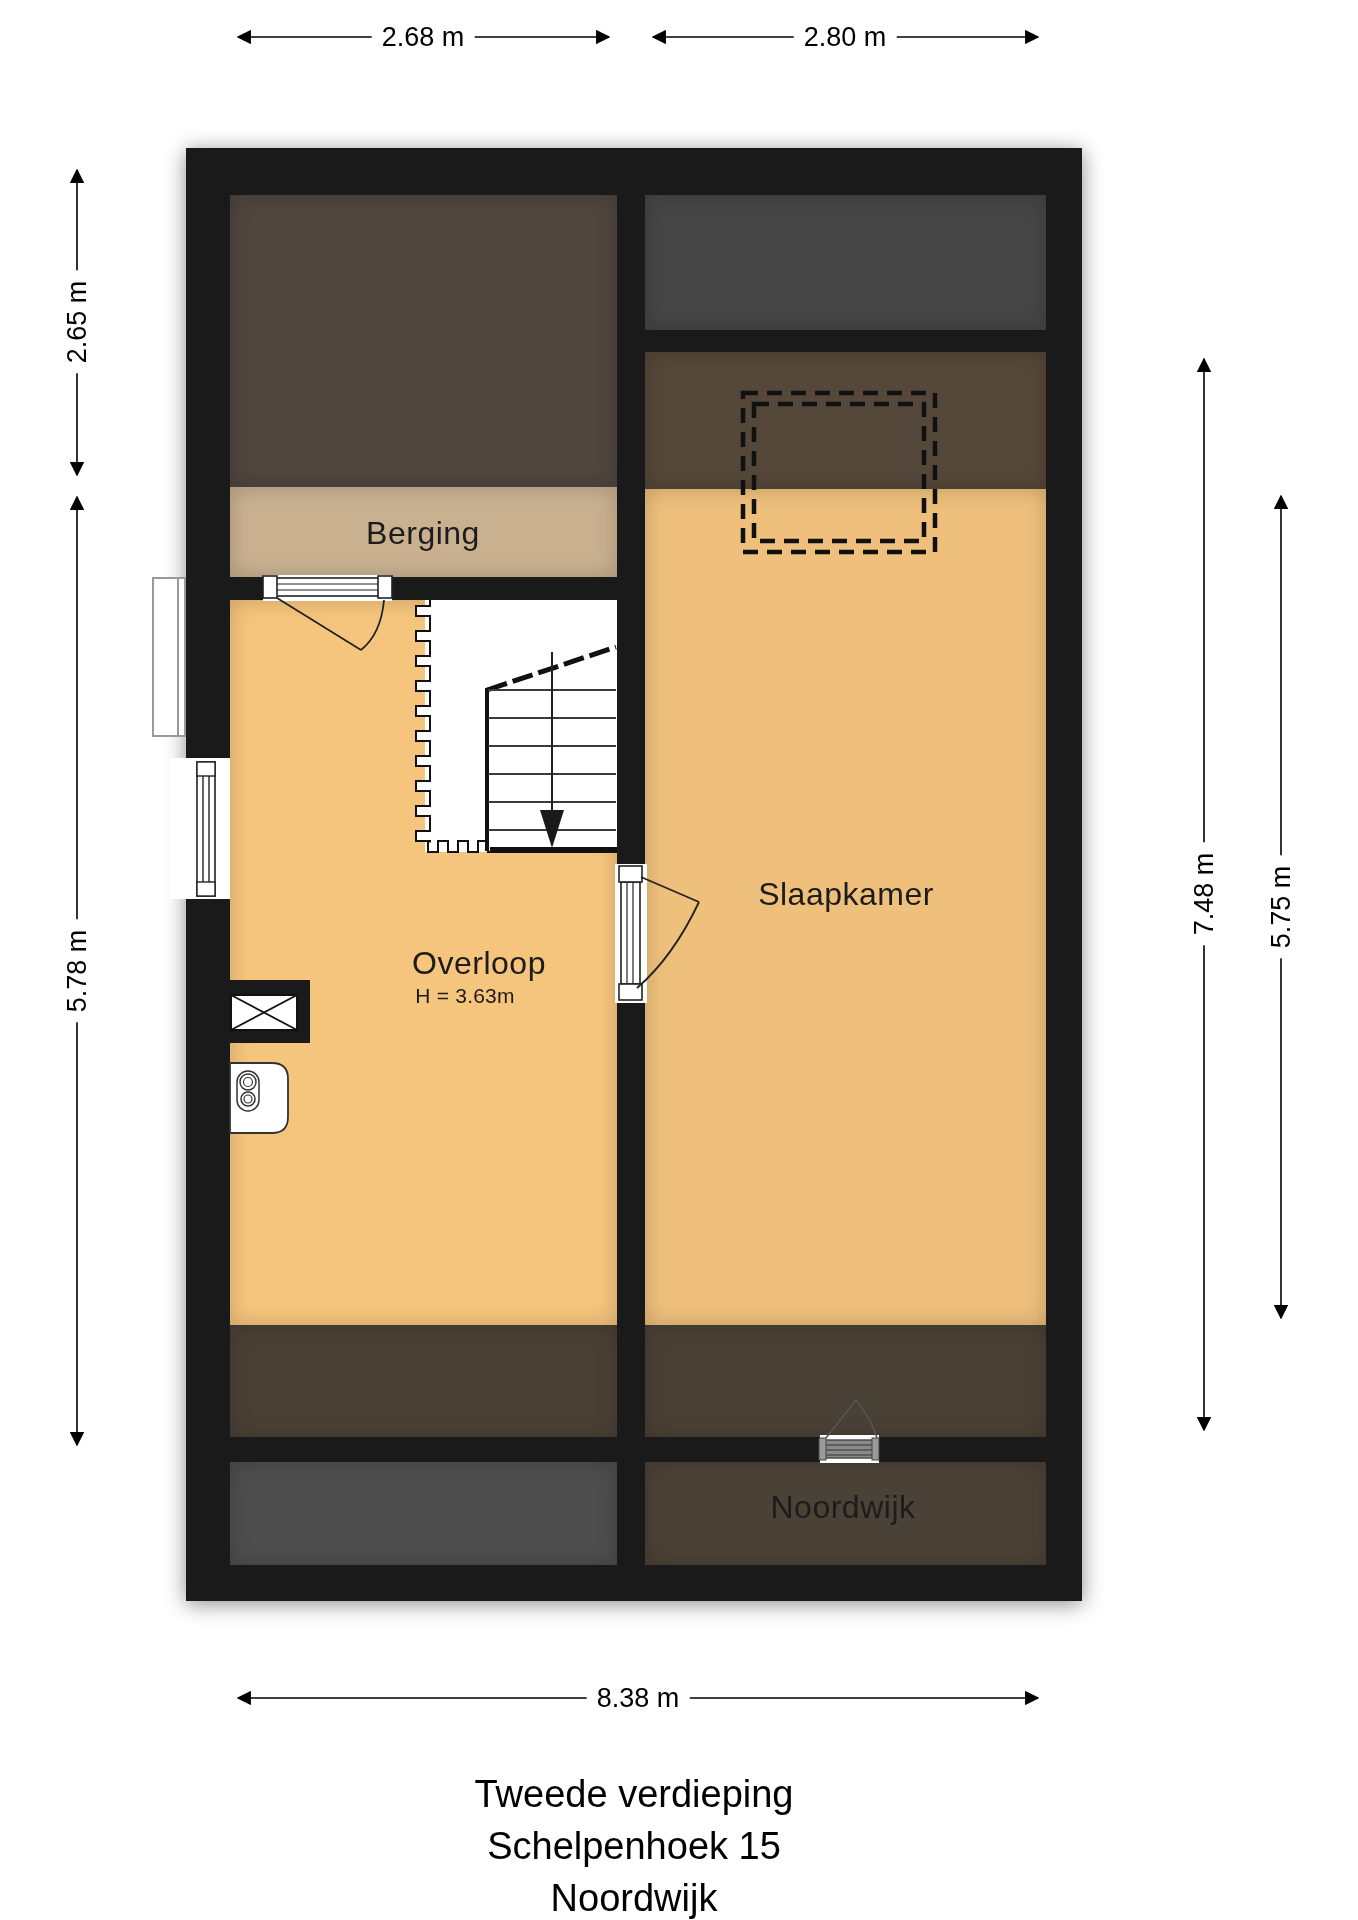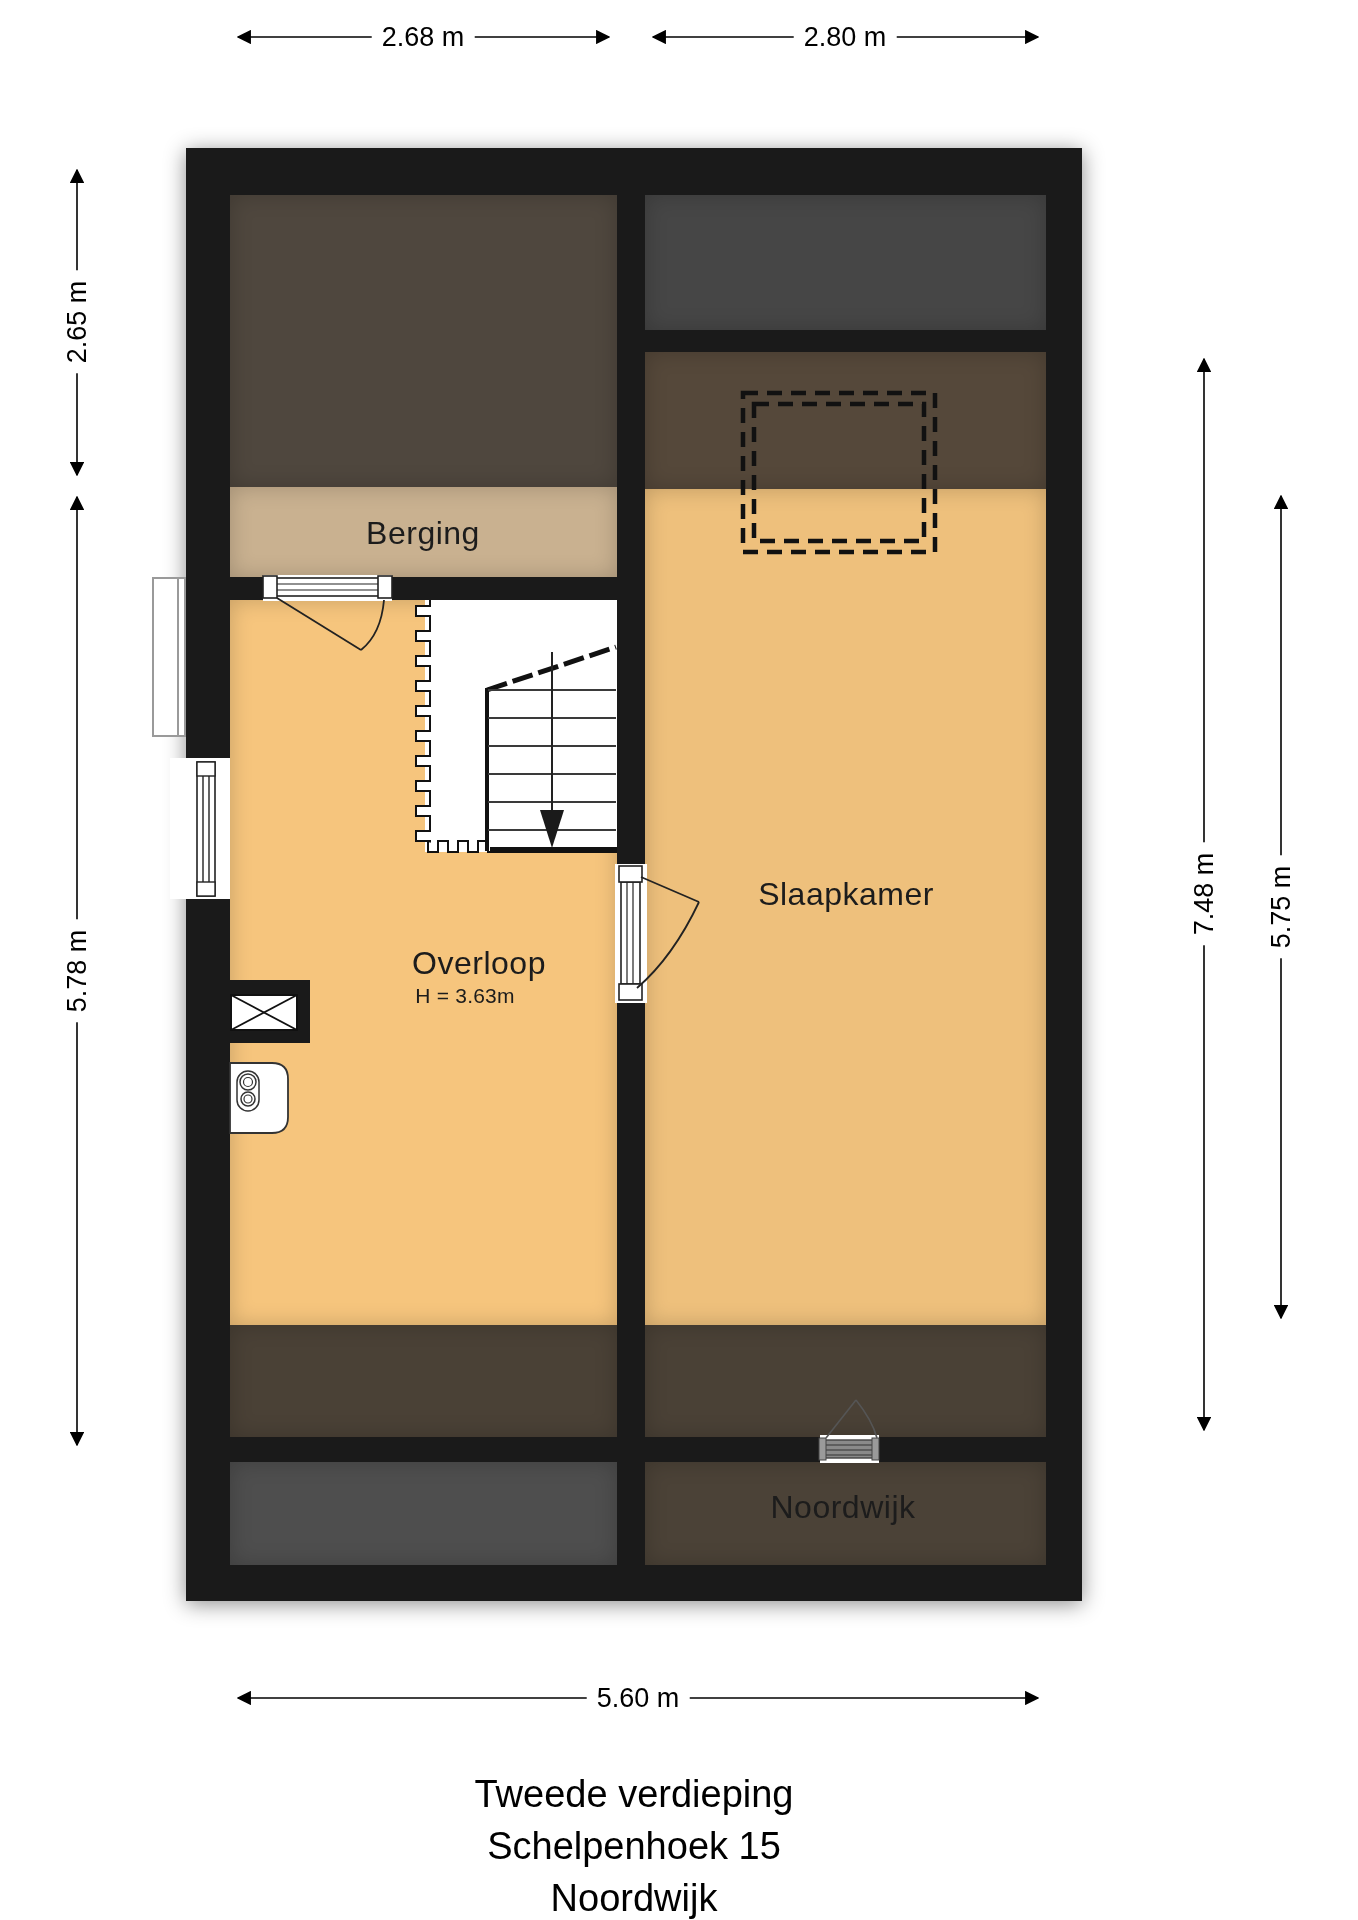--- a/index.html
+++ b/index.html
@@ -184,21 +184,21 @@
   <div class="label small" style="left:455px;top:996px;margin-left:10px;">H = 3.63m</div>
   <div class="label" style="left:846px;top:894px;">Slaapkamer</div>
   <div class="label" style="left:843px;top:1507px;">Noordwijk</div>
 
   <div class="dim-label" style="left:423px;top:37px;">2.68 m</div>
   <div class="dim-label" style="left:845px;top:37px;">2.80 m</div>
   <div class="dim-label vert" style="left:77px;top:322px;">2.65 m</div>
   <div class="dim-label vert" style="left:77px;top:971px;">5.78 m</div>
   <div class="dim-label vert" style="left:1204px;top:894px;">7.48 m</div>
   <div class="dim-label vert" style="left:1281px;top:907px;">5.75 m</div>
-  <div class="dim-label" style="left:638px;top:1698px;">5.60 m</div>
+  <div class="dim-label" style="left:638px;top:1698px;">8.38 m</div>
 
   <div class="title-block">
     <div>Tweede verdieping</div>
     <div>Schelpenhoek 15</div>
     <div>Noordwijk</div>
   </div>
 
 </div>
 
 </body></html>

